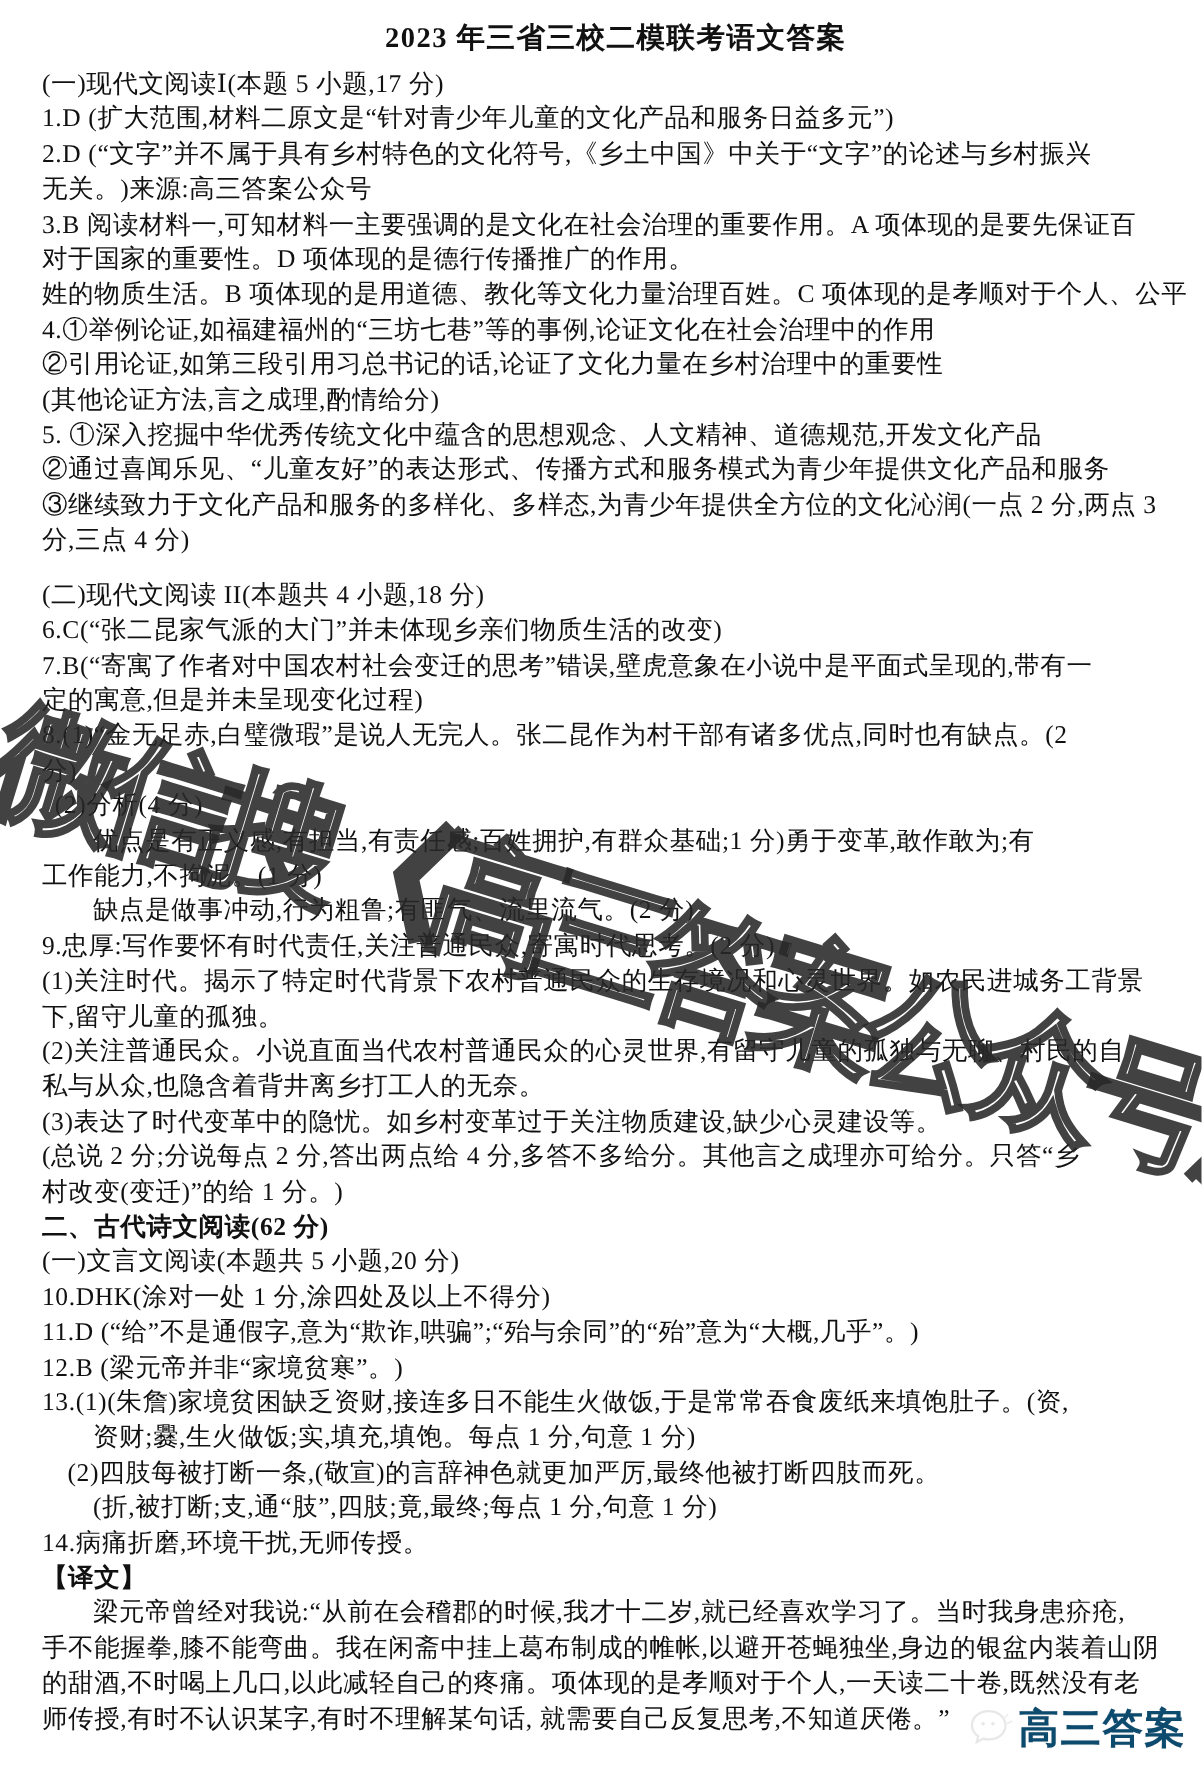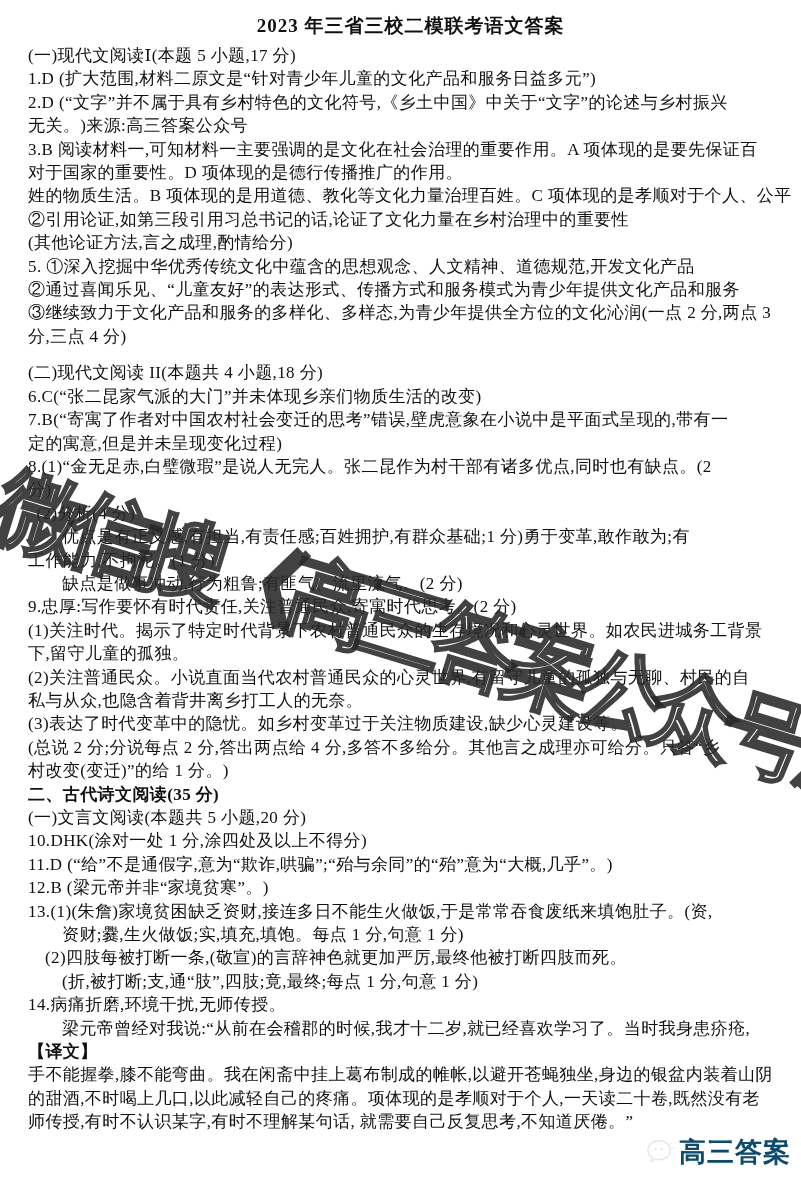--- a/index.html
+++ b/index.html
@@ -86,20 +86,21 @@
   <div class="doc-title">2023 年三省三校二模联考语文答案</div>
 
   <div class="lines">
       <div class="line">(一)现代文阅读Ⅰ(本题 5 小题,17 分)</div>
       <div class="line">1.D (扩大范围,材料二原文是“针对青少年儿童的文化产品和服务日益多元”)</div>
       <div class="line">2.D (“文字”并不属于具有乡村特色的文化符号,《乡土中国》中关于“文字”的论述与乡村振兴</div>
       <div class="line">无关。)来源:高三答案公众号</div>
       <div class="line">3.B  阅读材料一,可知材料一主要强调的是文化在社会治理的重要作用。A 项体现的是要先保证百</div>
       <div class="line">对于国家的重要性。D 项体现的是德行传播推广的作用。</div>
       <div class="line">姓的物质生活。B 项体现的是用道德、教化等文化力量治理百姓。C 项体现的是孝顺对于个人、公平</div>
+      <div class="line">4.①举例论证,如福建福州的“三坊七巷”等的事例,论证文化在社会治理中的作用</div>
       <div class="line">②引用论证,如第三段引用习总书记的话,论证了文化力量在乡村治理中的重要性</div>
       <div class="line">(其他论证方法,言之成理,酌情给分)</div>
       <div class="line">5. ①深入挖掘中华优秀传统文化中蕴含的思想观念、人文精神、道德规范,开发文化产品</div>
       <div class="line">②通过喜闻乐见、“儿童友好”的表达形式、传播方式和服务模式为青少年提供文化产品和服务</div>
       <div class="line">③继续致力于文化产品和服务的多样化、多样态,为青少年提供全方位的文化沁润(一点 2 分,两点 3</div>
       <div class="line">分,三点 4 分)</div>
       <div class="line gap">&nbsp;</div>
       <div class="line">(二)现代文阅读 II(本题共 4 小题,18 分)</div>
       <div class="line">6.C(“张二昆家气派的大门”并未体现乡亲们物质生活的改变)</div>
       <div class="line">7.B(“寄寓了作者对中国农村社会变迁的思考”错误,壁虎意象在小说中是平面式呈现的,带有一</div>
@@ -111,32 +112,32 @@
       <div class="line">工作能力,不拘泥。(1 分)</div>
       <div class="line" style="padding-left: 34px;">缺点是做事冲动,行为粗鲁;有匪气、流里流气。(2 分)</div>
       <div class="line">9.忠厚:写作要怀有时代责任,关注普通民众,寄寓时代思考。(2 分)</div>
       <div class="line">(1)关注时代。揭示了特定时代背景下农村普通民众的生存境况和心灵世界。如农民进城务工背景</div>
       <div class="line">下,留守儿童的孤独。</div>
       <div class="line">(2)关注普通民众。小说直面当代农村普通民众的心灵世界,有留守儿童的孤独与无聊、村民的自</div>
       <div class="line">私与从众,也隐含着背井离乡打工人的无奈。</div>
       <div class="line">(3)表达了时代变革中的隐忧。如乡村变革过于关注物质建设,缺少心灵建设等。</div>
       <div class="line">(总说 2 分;分说每点 2 分,答出两点给 4 分,多答不多给分。其他言之成理亦可给分。只答“乡</div>
       <div class="line">村改变(变迁)”的给 1 分。)</div>
-      <div class="line bold">二、古代诗文阅读(35 分)</div>
+      <div class="line bold">二、古代诗文阅读(62 分)</div>
       <div class="line">(一)文言文阅读(本题共 5 小题,20 分)</div>
       <div class="line">10.DHK(涂对一处 1 分,涂四处及以上不得分)</div>
       <div class="line">11.D (“给”不是通假字,意为“欺诈,哄骗”;“殆与余同”的“殆”意为“大概,几乎”。)</div>
       <div class="line">12.B  (梁元帝并非“家境贫寒”。)</div>
       <div class="line">13.(1)(朱詹)家境贫困缺乏资财,接连多日不能生火做饭,于是常常吞食废纸来填饱肚子。(资,</div>
       <div class="line" style="padding-left: 34px;">资财;爨,生火做饭;实,填充,填饱。每点 1 分,句意 1 分)</div>
       <div class="line" style="padding-left: 17px;">(2)四肢每被打断一条,(敬宣)的言辞神色就更加严厉,最终他被打断四肢而死。</div>
       <div class="line" style="padding-left: 34px;">(折,被打断;支,通“肢”,四肢;竟,最终;每点 1 分,句意 1 分)</div>
       <div class="line">14.病痛折磨,环境干扰,无师传授。</div>
+      <div class="line bold">【译文】</div>
       <div class="line" style="padding-left: 34px;">梁元帝曾经对我说:“从前在会稽郡的时候,我才十二岁,就已经喜欢学习了。当时我身患疥疮,</div>
-      <div class="line bold">【译文】</div>
       <div class="line">手不能握拳,膝不能弯曲。我在闲斋中挂上葛布制成的帷帐,以避开苍蝇独坐,身边的银盆内装着山阴</div>
       <div class="line">的甜酒,不时喝上几口,以此减轻自己的疼痛。项体现的是孝顺对于个人,一天读二十卷,既然没有老</div>
       <div class="line">师传授,有时不认识某字,有时不理解某句话, 就需要自己反复思考,不知道厌倦。”</div>
     </div>
 </div>
 
 <div class="watermark">微信搜《高三答案公众号》</div>
 
 <div class="stamp">
   <svg class="stamp-icon" viewBox="0 0 32 30" xmlns="http://www.w3.org/2000/svg">

